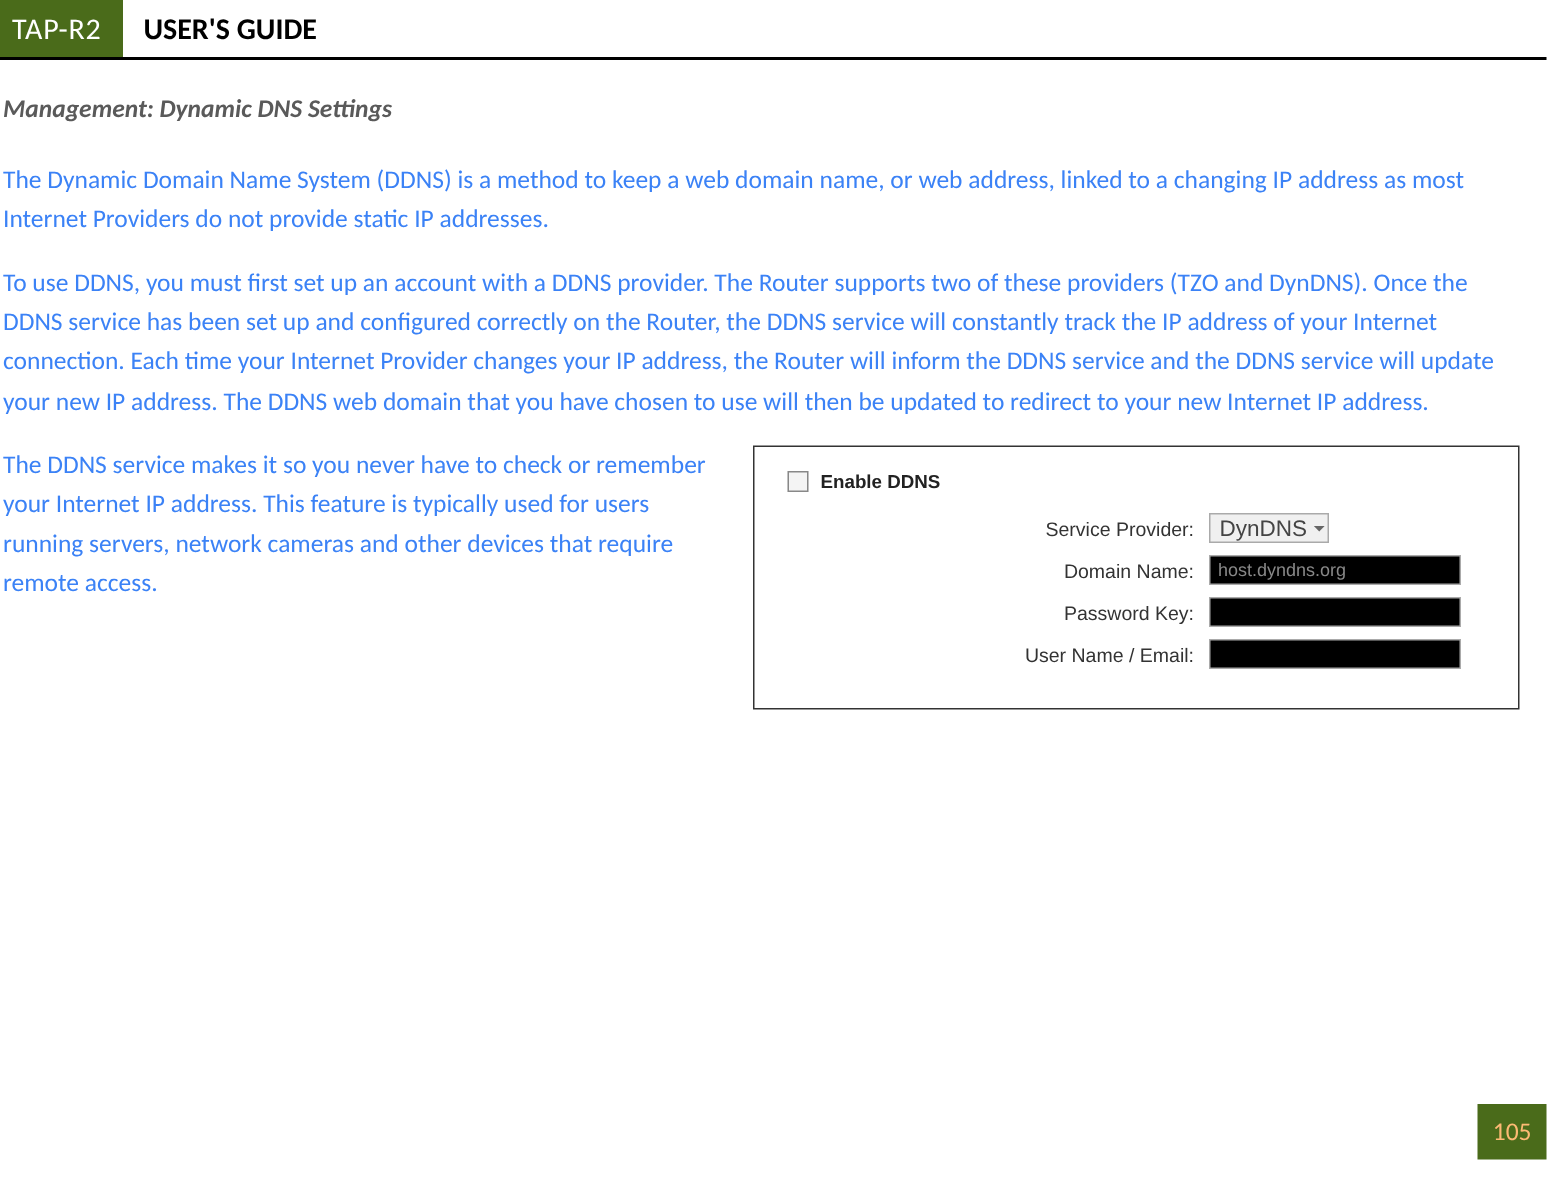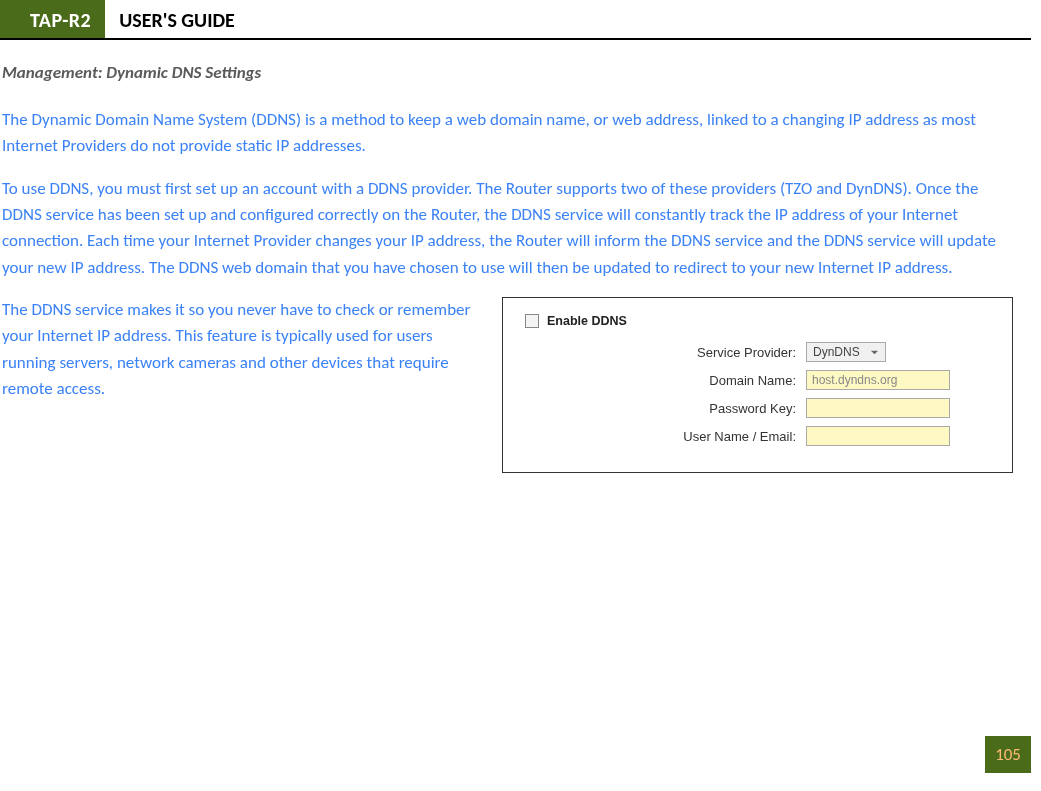--- a/index.html
+++ b/index.html
@@ -13,23 +13,23 @@
   }
   .header-bar {
     display: flex;
     align-items: stretch;
     border-bottom: 2px solid #000;
     margin: 0 10px 0 0;
   }
   .header-badge {
     background: #4a6b1a;
     color: #fff;
-    font-weight: bold;
+    font-weight: normal;
     font-size: 20px;
-    padding: 8px 14px 6px 30px;
+    padding: 8px 14px 6px 8px;
     letter-spacing: 0.5px;
   }
   .header-title {
     font-weight: bold;
     font-size: 20px;
     padding: 8px 0 6px 14px;
     color: #000;
   }
   .content {
     padding: 22px 28px 0 2px;
@@ -94,39 +94,39 @@
     font-size: 13px;
     color: #333;
   }
   .form-select {
     display: inline-flex;
     align-items: center;
     border: 1px solid #aaa;
     background: #f0f0f0;
     height: 20px;
     padding: 0 4px 0 6px;
-    font-size: 12px;
+    font-size: 15px;
     color: #444;
     width: 80px;
     justify-content: space-between;
   }
   .select-arrow {
     width: 14px;
     height: 14px;
     display: inline-flex;
     align-items: center;
     justify-content: center;
     margin-left: 4px;
   }
   .select-arrow svg { display: block; }
   .form-input {
     border: 1px solid #aaa;
-    background: #fef9c3;
+    background: #000000;
     height: 20px;
-    width: 144px;
+    width: 168px;
     padding: 4px 5px;
     font-size: 12px;
     color: #888;
     display: flex;
     align-items: center;
   }
   .page-number {
     position: absolute;
     right: 10px;
     bottom: 18px;

